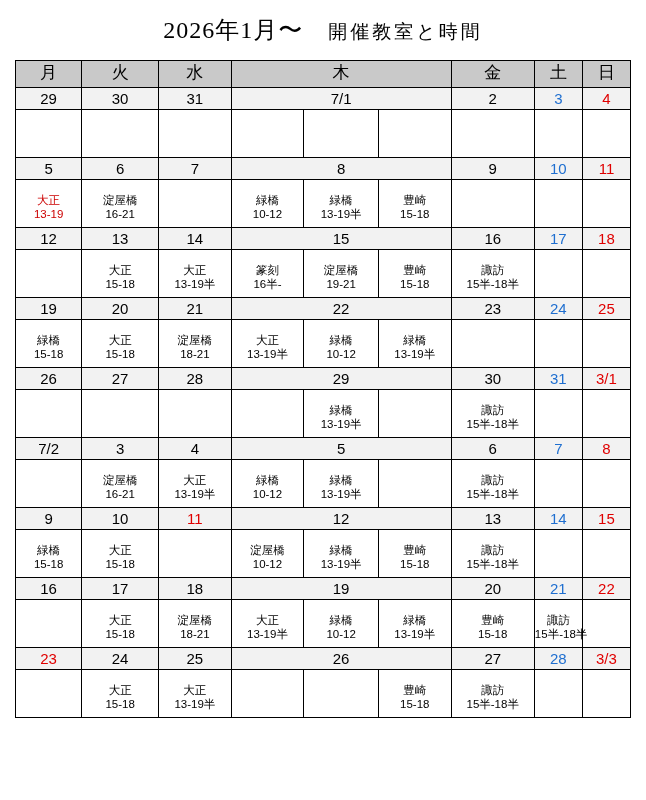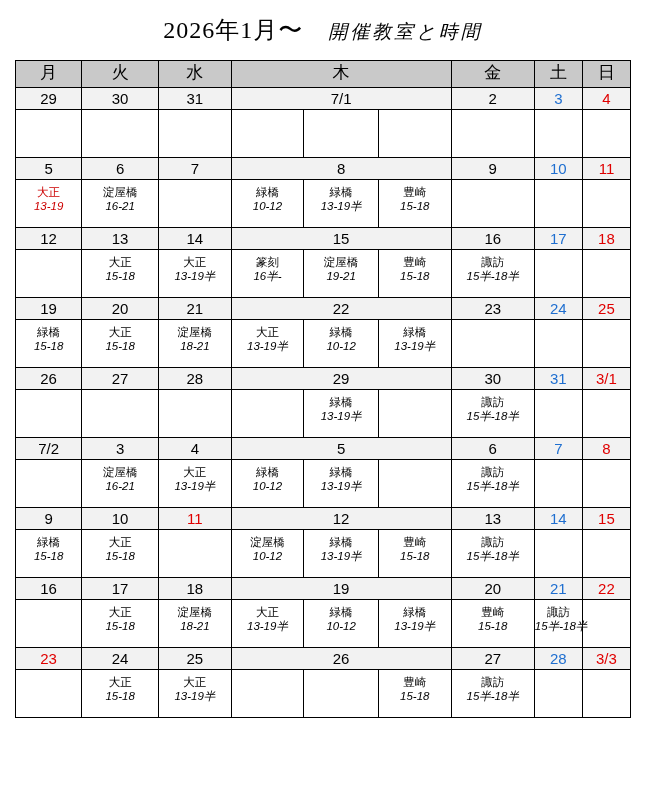--- a/index.html
+++ b/index.html
@@ -11,21 +11,21 @@
     -webkit-font-smoothing:none;
   }
   .page{position:relative;width:646px;height:800px;box-sizing:border-box;}
   .title{
     text-align:center;
     padding-top:14px;
     font-size:24px;
     letter-spacing:1px;
     white-space:nowrap;
   }
-  .title .t2{font-size:19px;margin-left:25px;letter-spacing:3px;font-style:italic;}
+  .title .t2{font-size:19px;margin-left:25px;letter-spacing:3px;}
   table.cal{
     border-collapse:collapse;
     margin:14px auto 0 auto;
     width:616px;
     table-layout:fixed;
   }
   table.cal th, table.cal td{
     border:1px solid #000;
     padding:0;
     text-align:center;
@@ -51,23 +51,23 @@
   
   tr.events td{
     height:48px;
     background:#ffffff;
     font-size:11.5px;
     font-family:"Liberation Sans", sans-serif;
     line-height:1.25;
     padding-top:5px;
     box-sizing:border-box;
   }
-  .ev{display:block;white-space:nowrap;}
+  .ev{display:block;white-space:nowrap;margin-top:8px;}
   .ev .nm{display:block;}
-  .ev .tm{display:block;font-style:italic;}
+  .ev .tm{display:block;}
   .ev.red{color:#cc0000;}
   .empty{display:block;height:1px;}
   col.c-mon{width:62px;}
   col.c-tue{width:72px;}
   col.c-wed{width:68px;}
   col.c-thu1{width:68px;}
   col.c-thu2{width:70px;}
   col.c-thu3{width:68px;}
   col.c-fri{width:78px;}
   col.c-sat{width:45px;}

